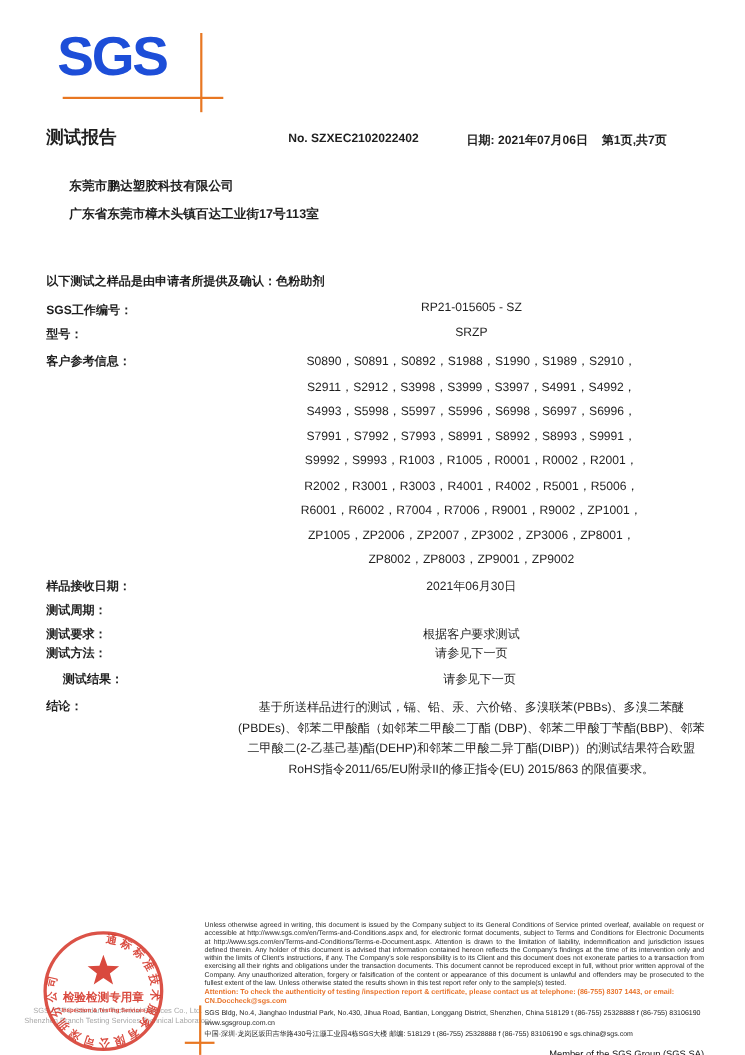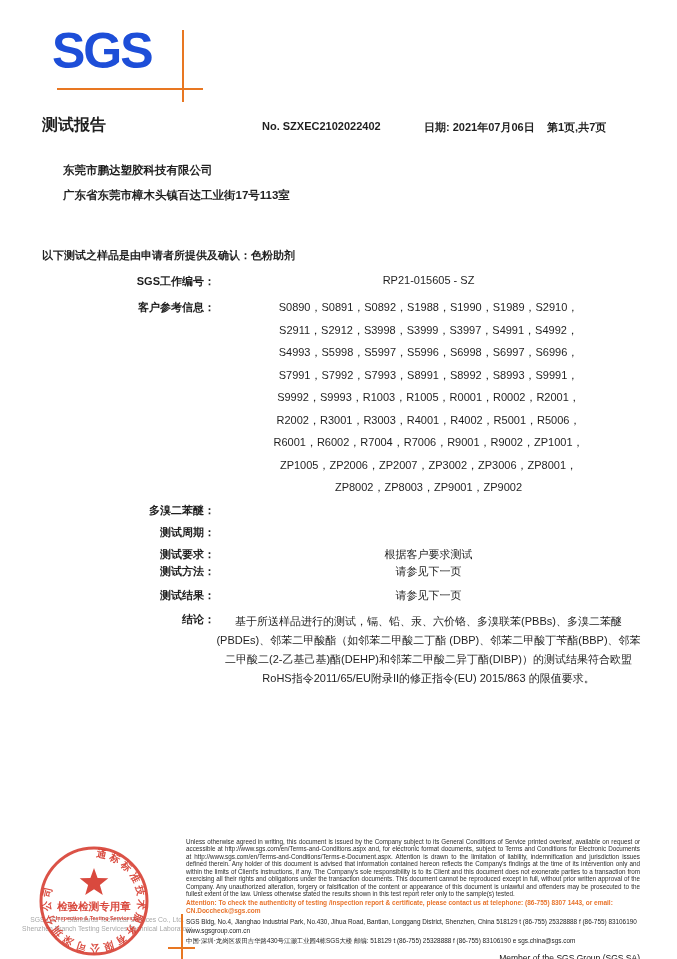--- a/index.html
+++ b/index.html
@@ -18,27 +18,27 @@
   .rpt-date{position:absolute;left:424px;top:120px;font-size:11px;font-weight:bold;}
   .rpt-page{position:absolute;left:547px;top:120px;font-size:11px;font-weight:bold;}
 
   
   .applicant{position:absolute;left:42px;top:158px;font-size:11.5px;font-weight:bold;line-height:25px;margin-left:21px;}
 
   
   .body{position:absolute;left:42px;top:248px;width:600px;font-size:11px;}
   .intro{margin-bottom:11px;font-weight:bold;}
   .row{display:flex;margin-bottom:7px;}
-  .row .lbl{flex:0 0 173px;font-weight:bold;text-align:right;}
+  .row .lbl{flex:0 0 173px;font-weight:bold;}
   .row .val{flex:1;text-align:center;}
   .pre{white-space:pre-line;line-height:22.5px;}
   .row.refs{margin-bottom:4px;}
   .row.req{margin-bottom:2px;}
   .row.method{margin-bottom:9px;}
-  .row.result{margin-bottom:9px;}
+  .row.result{margin-bottom:9px;margin-left:15px;}
   .row.concl .val{line-height:19px;}
 
   
   .footer-right{position:absolute;left:186px;top:838px;width:454px;}
   .legal{font-size:6.3px;line-height:7.45px;text-align:justify;color:#2b2b2b;margin:0;}
   .attention{font-size:6.5px;line-height:8px;font-weight:bold;color:#e8742c;margin:1px 0 0 0;}
   .addr{font-size:6.4px;line-height:9.5px;color:#222;margin-top:2px;}
   .member{margin-top:8px;text-align:right;font-size:8.5px;color:#111;}
 
   .stamp-co{position:absolute;left:12px;top:916px;width:190px;text-align:center;
@@ -65,36 +65,41 @@
   </div>
 
   <div class="body">
     <div class="intro">以下测试之样品是由申请者所提供及确认：色粉助剂</div>
 
     <div class="row">
       <div class="lbl">SGS工作编号：</div>
       <div class="val">RP21-015605 - SZ</div>
     </div>
 
+    <div class="row">
+      <div class="lbl">型号：</div>
+      <div class="val">SRZP</div>
+    </div>
 
     <div class="row refs">
       <div class="lbl" style="line-height:22.5px;">客户参考信息：</div>
       <div class="val pre">S0890，S0891，S0892，S1988，S1990，S1989，S2910，
 S2911，S2912，S3998，S3999，S3997，S4991，S4992，
 S4993，S5998，S5997，S5996，S6998，S6997，S6996，
 S7991，S7992，S7993，S8991，S8992，S8993，S9991，
 S9992，S9993，R1003，R1005，R0001，R0002，R2001，
 R2002，R3001，R3003，R4001，R4002，R5001，R5006，
 R6001，R6002，R7004，R7006，R9001，R9002，ZP1001，
 ZP1005，ZP2006，ZP2007，ZP3002，ZP3006，ZP8001，
 ZP8002，ZP8003，ZP9001，ZP9002</div>
     </div>
 
     <div class="row">
-      <div class="lbl">多溴二苯醚：</div>
+      <div class="lbl">样品接收日期：</div>
+      <div class="val">2021年06月30日</div>
     </div>
 
     <div class="row">
       <div class="lbl">测试周期：</div>
     </div>
 
     <div class="row req">
       <div class="lbl">测试要求：</div>
       <div class="val">根据客户要求测试</div>
     </div>

